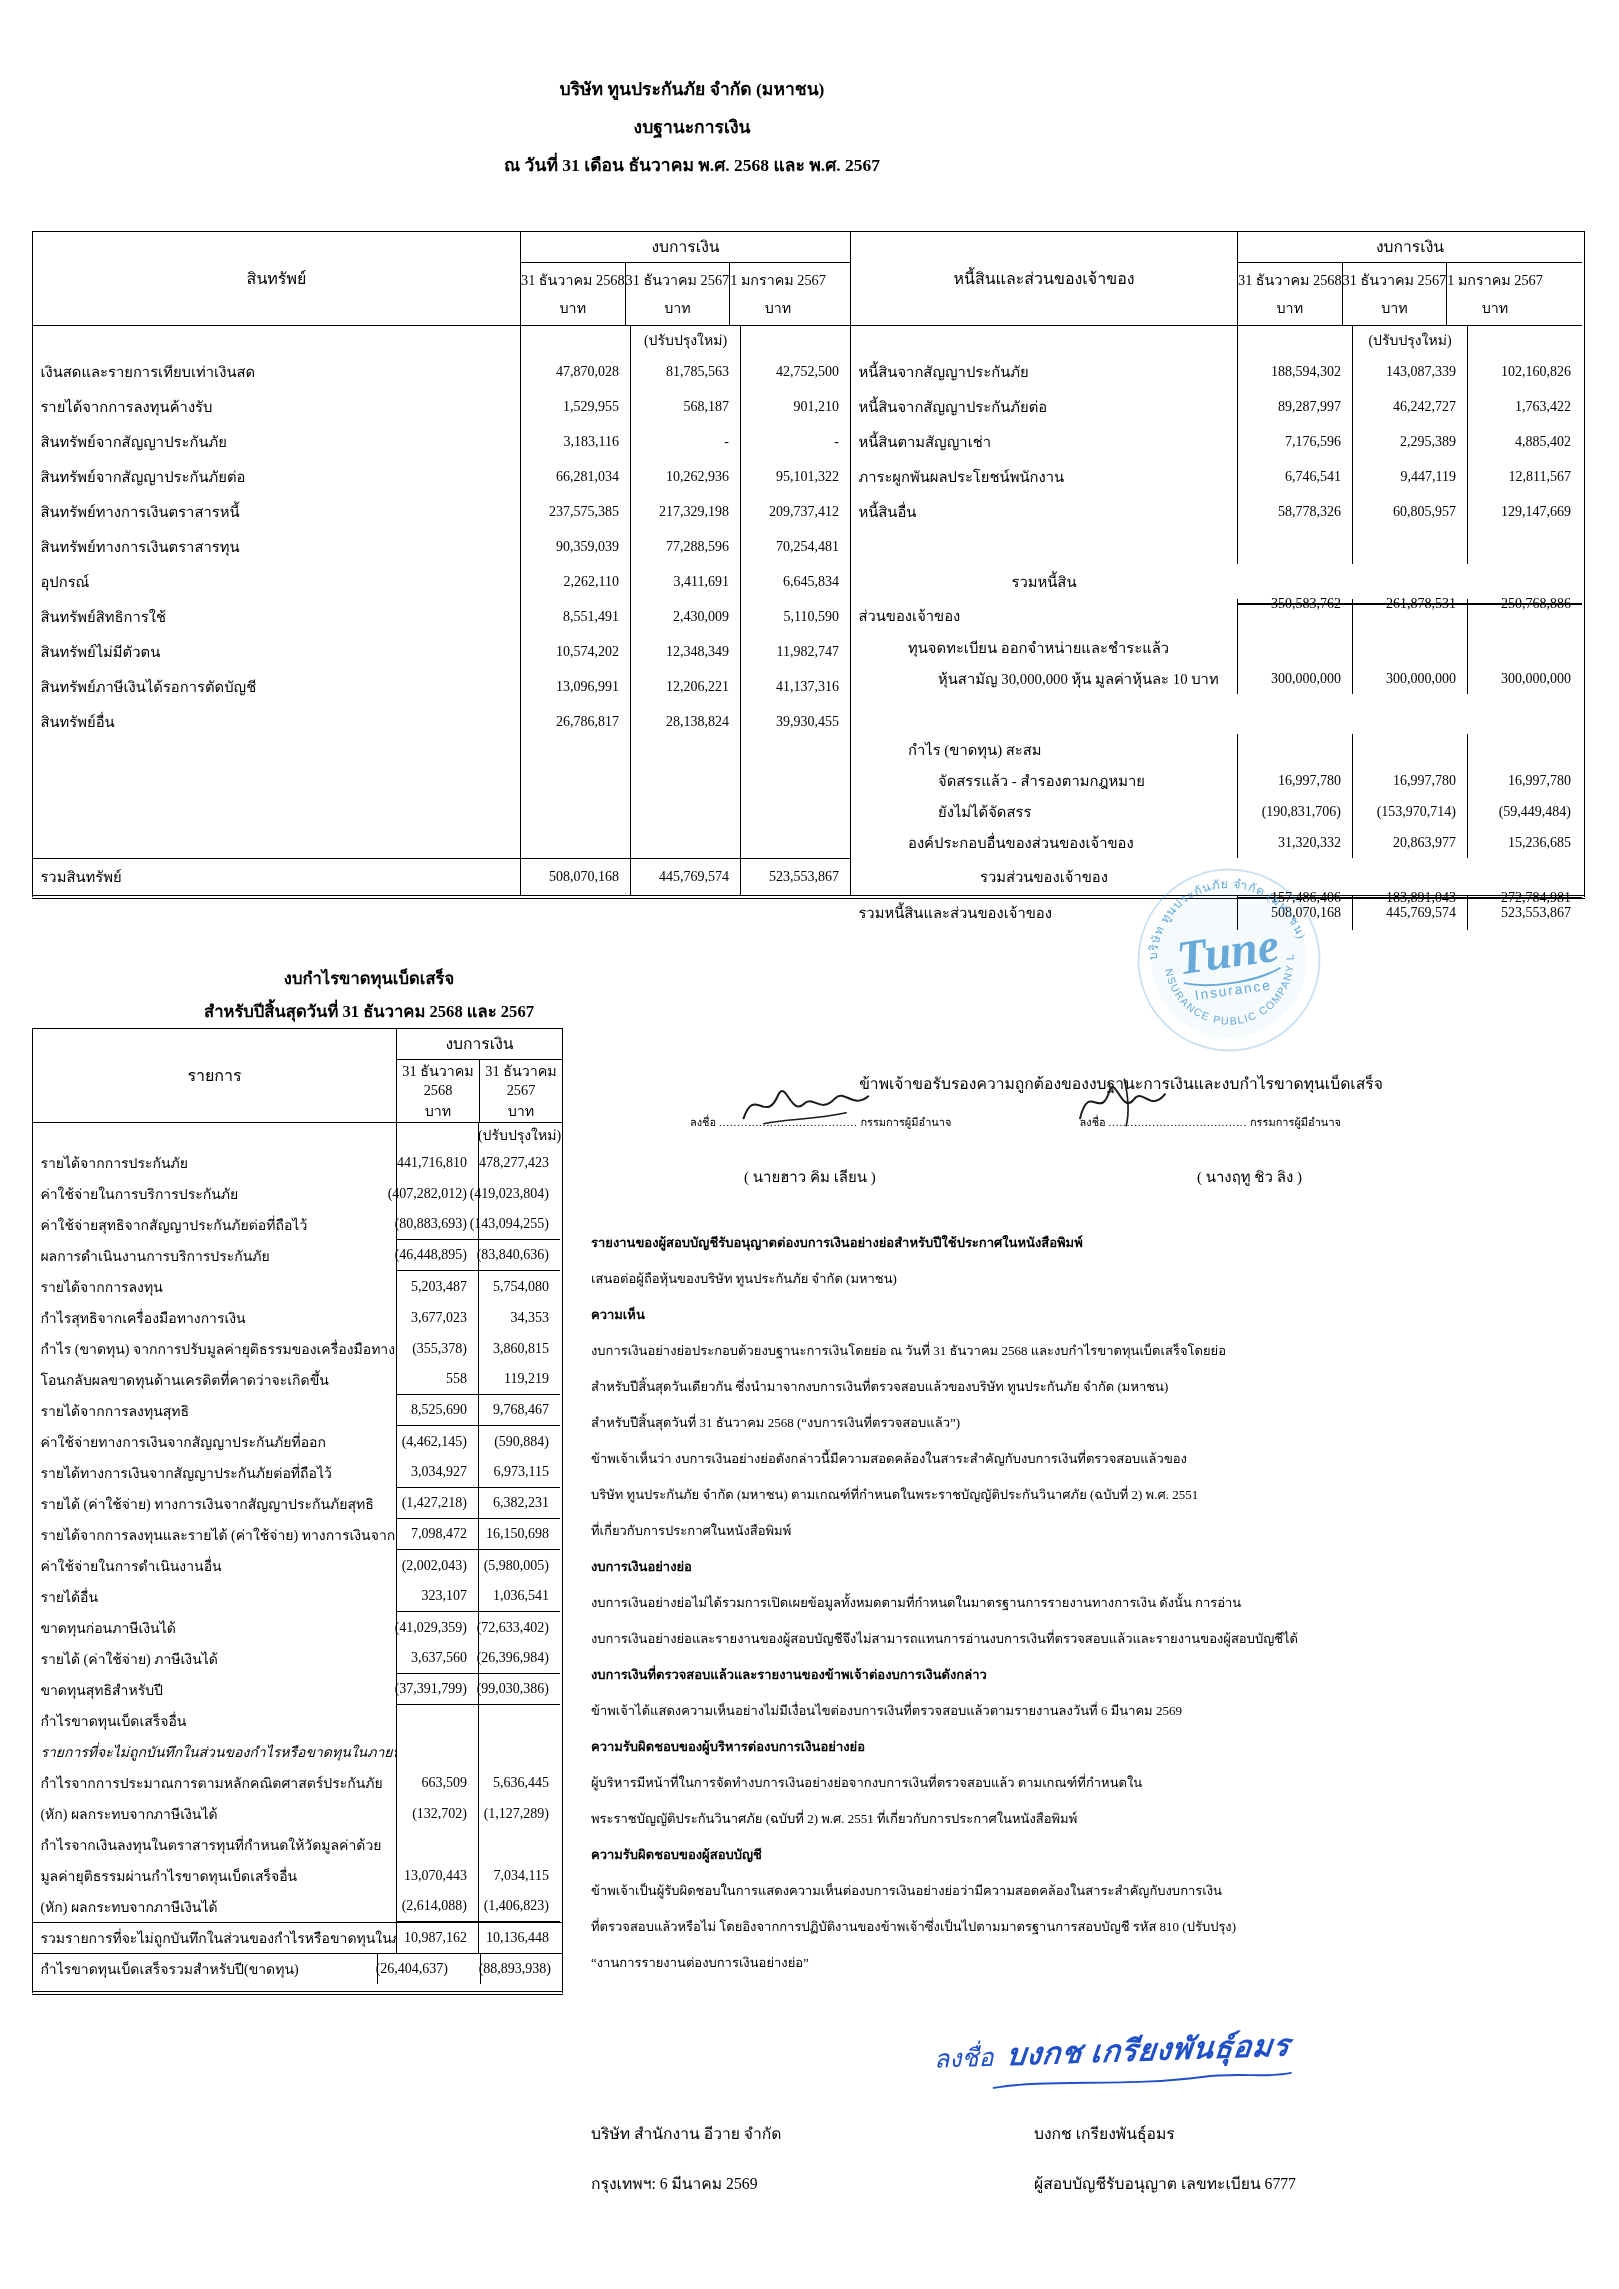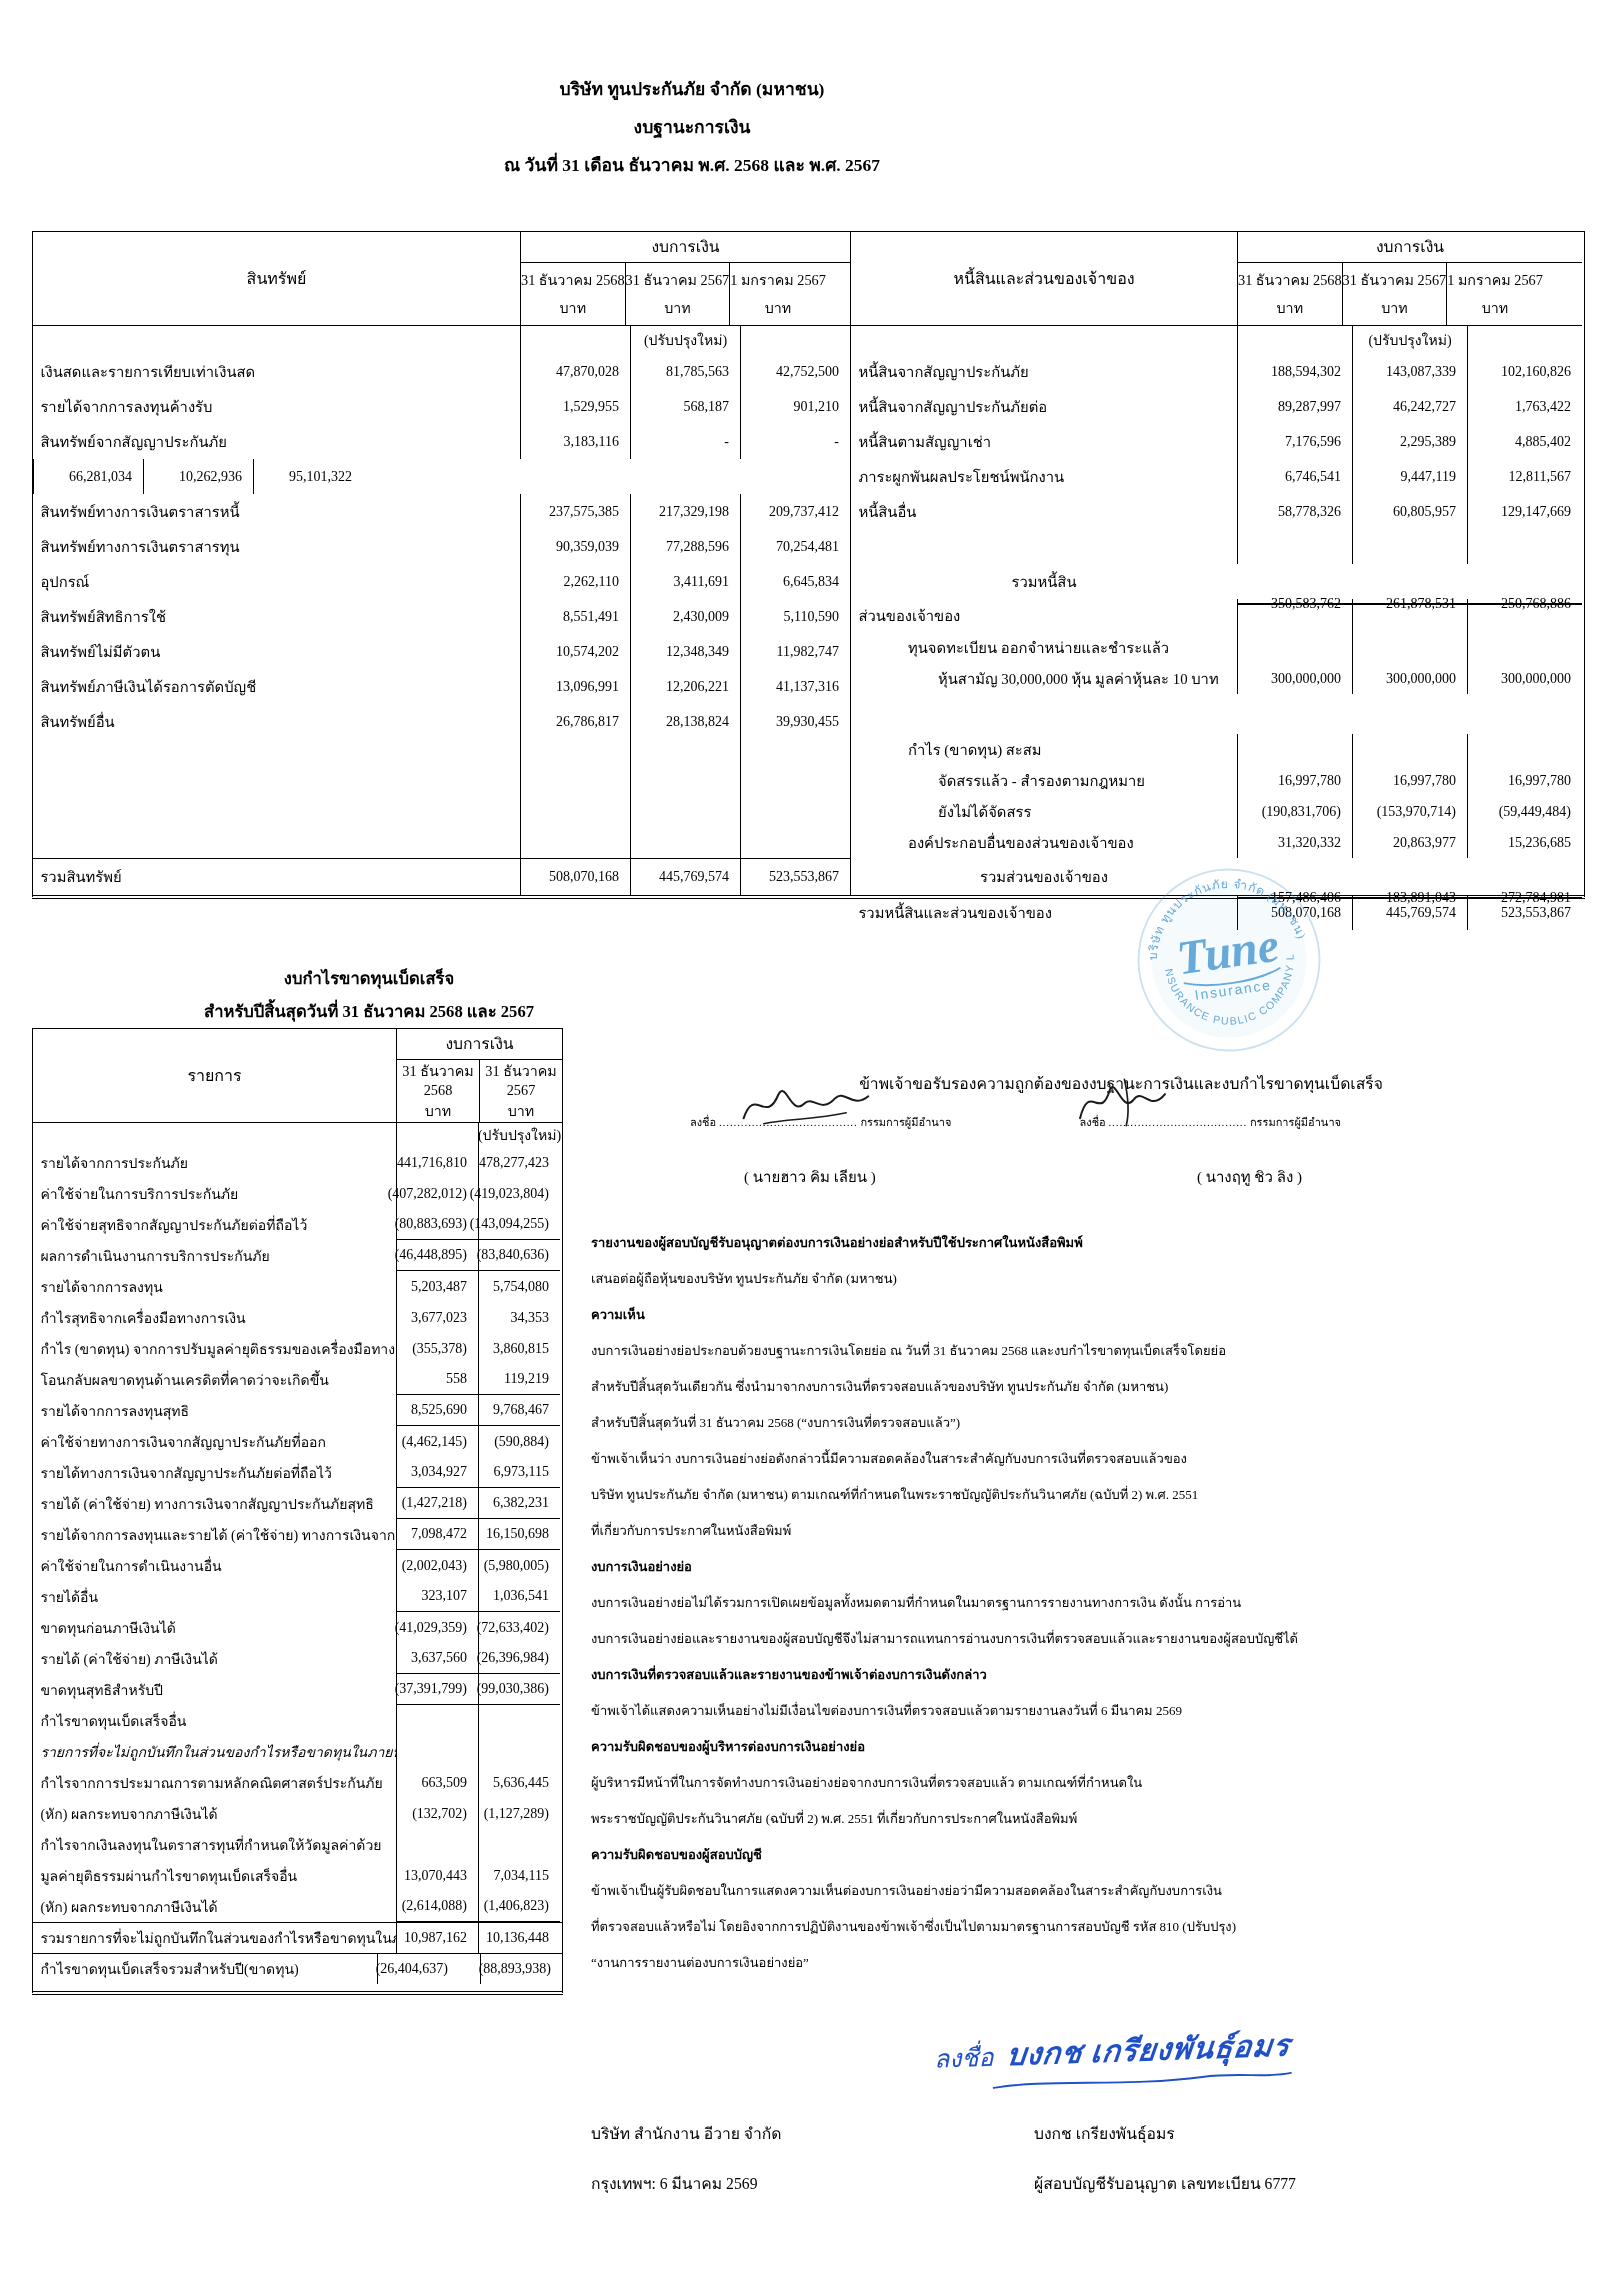--- a/index.html
+++ b/index.html
@@ -141,20 +141,21 @@
             <div class="val">568,187</div>
             <div class="val">901,210</div>
           </div>
           <div class="r" style="height: 35px;">
             <div class="lbl">สินทรัพย์จากสัญญาประกันภัย</div>
             <div class="val">3,183,116</div>
             <div class="val">-</div>
             <div class="val">-</div>
           </div>
           <div class="r" style="height: 35px;">
+            <div class="lbl">สินทรัพย์จากสัญญาประกันภัยต่อ</div>
             <div class="val">66,281,034</div>
             <div class="val">10,262,936</div>
             <div class="val">95,101,322</div>
           </div>
           <div class="r" style="height: 35px;">
             <div class="lbl">สินทรัพย์ทางการเงินตราสารหนี้</div>
             <div class="val">237,575,385</div>
             <div class="val">217,329,198</div>
             <div class="val">209,737,412</div>
           </div>

